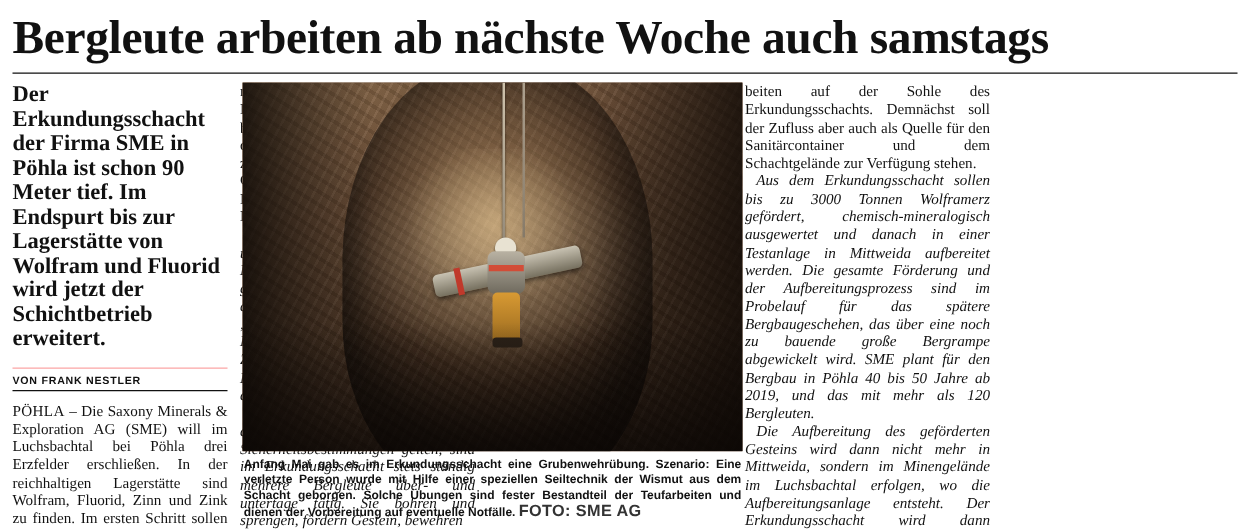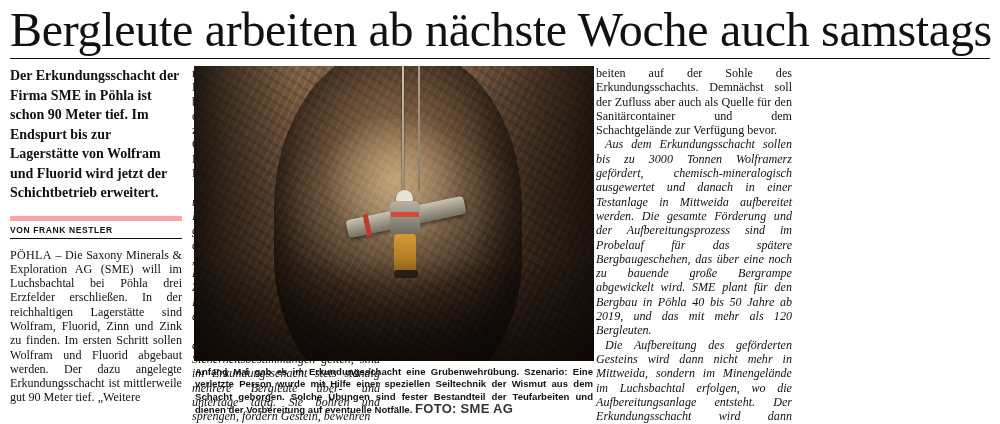--- a/index.html
+++ b/index.html
@@ -16,22 +16,22 @@
   }
   .page {
     position: relative;
     width: 1000px;
     height: 424px;
     box-sizing: border-box;
     padding: 10px 8px 4px 8px;
   }
   .headline {
     font-family: "Liberation Serif", serif;
-    font-weight: 400;
-    font-size: 48px;
+    font-weight: 700;
+    font-size: 38px;
     line-height: 40px;
     letter-spacing: -0.3px;
     margin: 0 0 8px 2px;
     white-space: nowrap;
   }
   .rule {
     border-top: 1px solid #111;
     margin: 0 2px 7px 2px;
   }
   .cols {
@@ -45,31 +45,31 @@
     flex: 0 0 188px;
   }
   .col.c1 { width: 172px; flex: 0 0 172px; }
   .col.c2 { width: 188px; flex: 0 0 188px; }
   .col.c3 { width: 196px; flex: 0 0 196px; }
   .col.c4 { width: 196px; flex: 0 0 196px; }
   .col.c5 { width: 196px; flex: 0 0 196px; }
 
   .lede {
     font-weight: 700;
-    font-size: 14px;
+    font-size: 18px;
     line-height: 19.5px;
     margin: 0 0 13px 0;
     hyphens: auto;
   }
   .byline {
     font-family: "Liberation Sans", sans-serif;
     font-size: 8.5px;
     font-weight: 700;
     letter-spacing: 0.6px;
-    border-top: 5px solid #fca5a5;
+    border-top: 1px solid #fca5a5;
     border-bottom: 1px solid #111;
     padding: 4px 0 3px 0;
     margin: 0 0 9px 0;
   }
   p.body {
     font-size: 12.1px;
     line-height: 14.3px;
     margin: 0;
     text-align: justify;
     hyphens: auto;
@@ -236,21 +236,21 @@
       <p class="body">Wurde das Gestein bisher schon Tag und Nacht, Montag bis Freitag, im Drei-Schicht-System aus der Erde geholt, so wird ab nächste Woche auch an den Samstagen gearbeitet. „Wir sind jetzt im Endspurt", sagt Klaus Grund von SME. „Es wird nun Zeit, zur Lagerstätte vorzustoßen. Darum haben wir uns entschlossen, die Schichten auszuweiten."</p>
       <p class="body">Außer bei den Sprengungen, bei denen noch einmal ganz besondere Sicherheitsbestimmungen gelten, sind im Erkundungsschacht stets ständig mehrere Bergleute über- und untertage tätig. Sie bohren und sprengen, fördern Gestein, bewehren</p>
     </div>
 
     <div class="col c3">
       <p class="body">ren den Schacht und kleiden ihn mit Spritzbeton aus. Einmal pro Woche werden Spritzbeton und Sprengstoff nachgeliefert. Zahlreiche Rohrleitungen sichern die Versorgung mit Druckluft, Spritzbeton und Brauch-</p>
     </div>
 
 
     <div class="col c5">
-      <p class="body">beiten auf der Sohle des Erkundungsschachts. Demnächst soll der Zufluss aber auch als Quelle für den Sanitärcontainer und dem Schachtgelände zur Verfügung bevor.</p>
+      <p class="body">beiten auf der Sohle des Erkundungsschachts. Demnächst soll der Zufluss aber auch als Quelle für den Sanitärcontainer und dem Schachtgelände zur Verfügung stehen.</p>
       <p class="body">Aus dem Erkundungsschacht sollen bis zu 3000 Tonnen Wolframerz gefördert, chemisch-mineralogisch ausgewertet und danach in einer Testanlage in Mittweida aufbereitet werden. Die gesamte Förderung und der Aufbereitungsprozess sind im Probelauf für das spätere Bergbaugeschehen, das über eine noch zu bauende große Bergrampe abgewickelt wird. SME plant für den Bergbau in Pöhla 40 bis 50 Jahre ab 2019, und das mit mehr als 120 Bergleuten.</p>
       <p class="body">Die Aufbereitung des geförderten Gesteins wird dann nicht mehr in Mittweida, sondern im Minengelände im Luchsbachtal erfolgen, wo die Aufbereitungsanlage entsteht. Der Erkundungsschacht wird dann Wetterschacht und zweiter Fluchtweg.</p>
     </div>
 
   </div>
 
   <div class="figure" style="position:absolute; left:194px; top:66px; width:400px;">
     <div class="photo">
       <div class="rock-a"></div>
       <div class="rock-b"></div>

